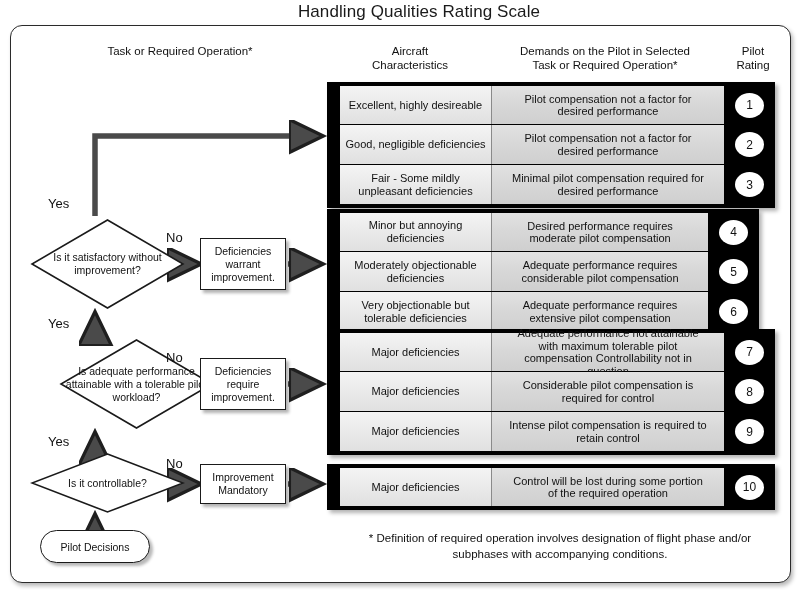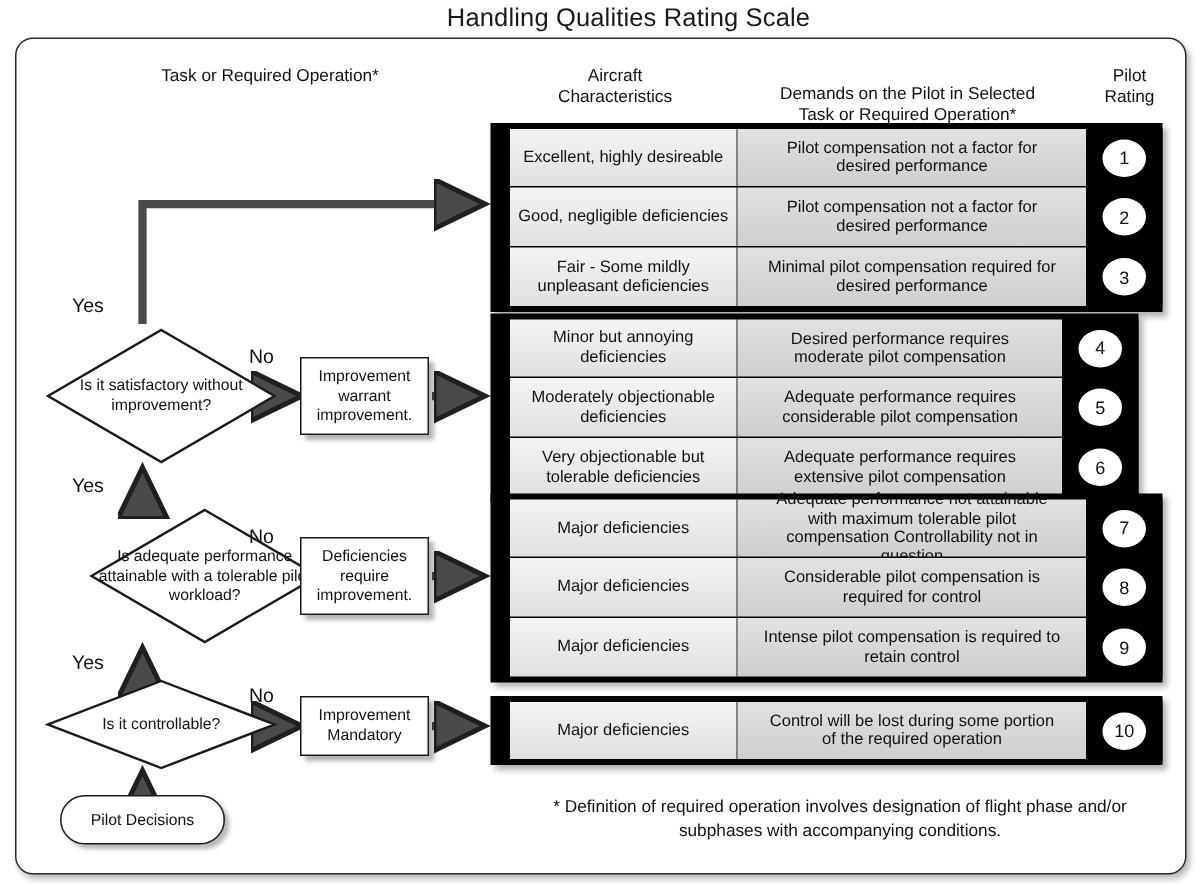--- a/index.html
+++ b/index.html
@@ -46,21 +46,21 @@
   
   .colhead {
     position: absolute;
     text-align: center;
     font-size: 11.5px;
     line-height: 14px;
     color: #111;
   }
   #head-adequacy { left: 42px;  top: 44px;  width: 276px; }
   #head-aircraft { left: 330px; top: 44px;  width: 160px; }
-  #head-demands  { left: 480px; top: 44px;  width: 250px; margin-top: 12px; }
+  #head-demands  { left: 480px; top: 44px;  width: 250px; }
   #head-rating   { left: 722px; top: 44px;  width: 62px;  }
 
   
   .group {
     position: absolute;
     background: #000000;
     box-shadow: 3px 3px 4px rgba(0,0,0,0.30);
     padding: 3px 0 3px 13px;
   }
   #group-1 { left: 327px; top: 82px;  width: 448px; }
@@ -343,21 +343,21 @@
     <div class="diamond-text">Is adequate performance attainable with a tolerable pilot workload?</div>
   </div>
 
   <div class="diamond-wrap" id="dia-3">
     <svg class="diamond-shape" viewBox="0 0 155 62" preserveAspectRatio="none">
       <polygon points="77.5,2 153,31 77.5,60 2,31" fill="#ffffff" stroke="#1a1a1a" stroke-width="1.6"></polygon>
     </svg>
     <div class="diamond-text">Is it controllable?</div>
   </div>
 
-  <div class="procbox" id="box-1">Improvement warrant improvement.</div>
+  <div class="procbox" id="box-1">Deficiencies warrant improvement.</div>
   <div class="procbox" id="box-2">Deficiencies require improvement.</div>
   <div class="procbox" id="box-3">Improvement Mandatory</div>
 
   <div id="terminator">Pilot Decisions</div>
 
   <div class="edge-label" id="lbl-yes-1">Yes</div>
   <div class="edge-label" id="lbl-yes-2">Yes</div>
   <div class="edge-label" id="lbl-yes-3">Yes</div>
   <div class="edge-label" id="lbl-no-1">No</div>
   <div class="edge-label" id="lbl-no-2">No</div>

